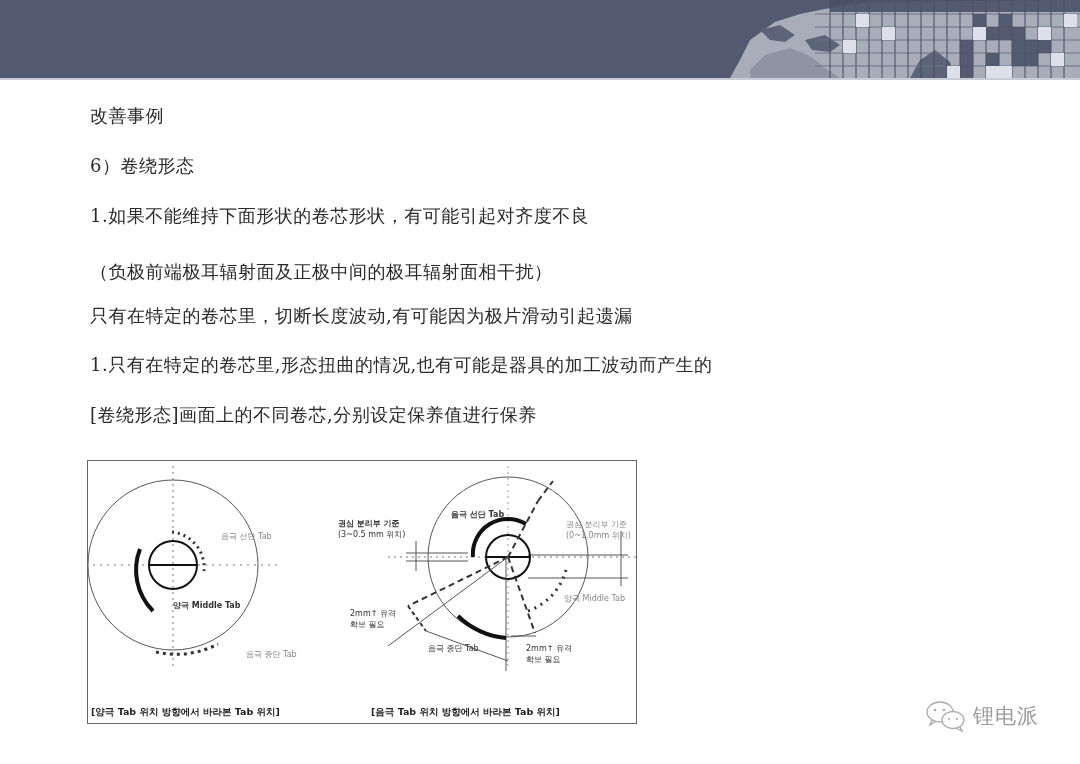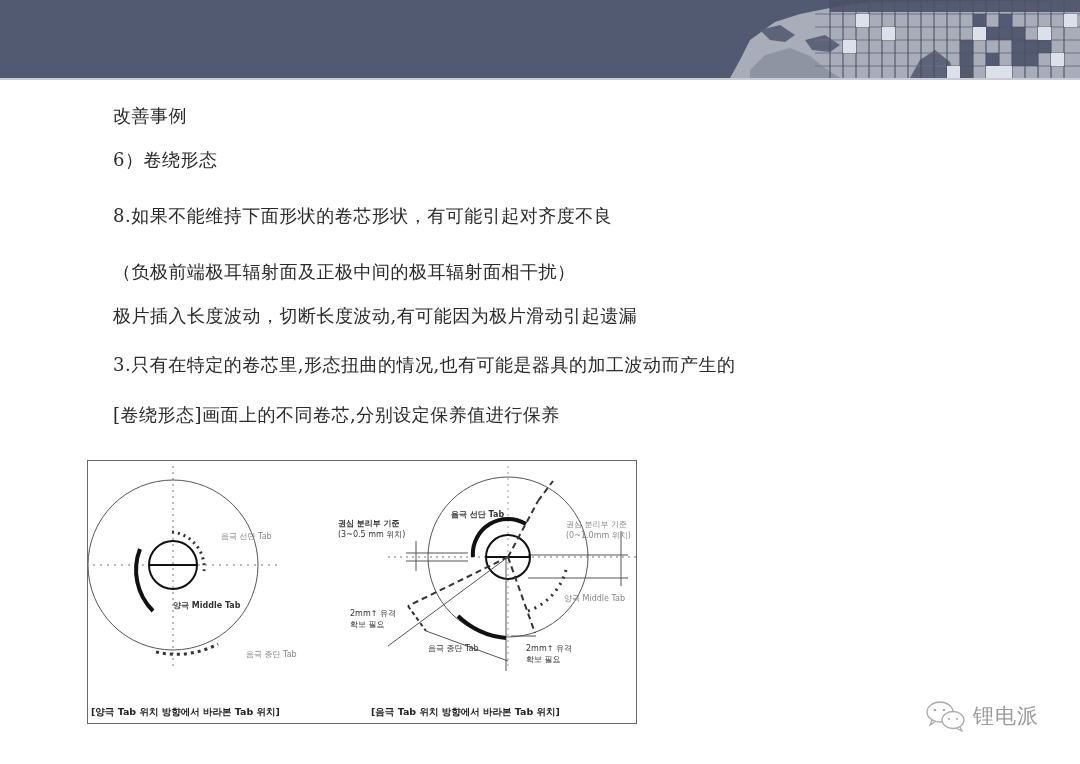--- a/index.html
+++ b/index.html
@@ -7,21 +7,21 @@
       width: 1080px; height: 764px; background: #ffffff; position: relative; overflow: hidden;
       font-family: "DejaVu Serif", "Liberation Serif", serif; color: #222;
     }
     .banner {
       position: absolute; left: 0; top: 0; width: 1080px; height: 78px;
       background: #525a72; border-bottom: 2px solid #c7ccd8;
     }
     .banner svg { position: absolute; right: 0; top: 0; }
     .content { position: absolute; left: 90px; top: 104px; }
     .line {
-      position: absolute; left: 0; white-space: nowrap; font-size: 18px; color: #2a2a2a; letter-spacing: 0.5px; margin-left: 23px;
+      position: absolute; left: 0; white-space: nowrap; font-size: 18px; color: #2a2a2a; letter-spacing: 0.5px;
     }
     .figure {
       position: absolute; left: 87px; top: 460px; width: 548px; height: 262px;
       border: 1.5px solid #666; background: #fff;
     }
     .figure svg { position: absolute; left: 0; top: 0; }
     .ko {
       font-family: "DejaVu Sans", sans-serif; font-size: 8px; fill: #333;
     }
     .ko-light { fill: #888; }
@@ -90,25 +90,25 @@
       <rect x="256" y="66" width="13" height="12"></rect>
         <rect x="269" y="66" width="13" height="12"></rect>
       <rect x="217" y="66" width="13" height="12"></rect>
         <rect x="334" y="14" width="13" height="13"></rect>
     </g>
   </svg>
 </div>
 
 <div class="content">
   <div class="line" style="top:0px">改善事例</div>
-  <div class="line" style="top:44px">6）卷绕形态</div>
-  <div class="line" style="top:100px">8.如果不能维持下面形状的卷芯形状，有可能引起对齐度不良</div>
+  <div class="line" style="top:50px">6）卷绕形态</div>
+  <div class="line" style="top:100px">1.如果不能维持下面形状的卷芯形状，有可能引起对齐度不良</div>
   <div class="line" style="top:156px">（负极前端极耳辐射面及正极中间的极耳辐射面相干扰）</div>
-  <div class="line" style="top:200px">极片插入长度波动，切断长度波动,有可能因为极片滑动引起遗漏</div>
-  <div class="line" style="top:249px">3.只有在特定的卷芯里,形态扭曲的情况,也有可能是器具的加工波动而产生的</div>
+  <div class="line" style="top:200px">只有在特定的卷芯里，切断长度波动,有可能因为极片滑动引起遗漏</div>
+  <div class="line" style="top:249px">1.只有在特定的卷芯里,形态扭曲的情况,也有可能是器具的加工波动而产生的</div>
   <div class="line" style="top:299px">[卷绕形态]画面上的不同卷芯,分别设定保养值进行保养</div>
 </div>
 
 <div class="figure">
   <svg width="548" height="262" viewBox="0 0 548 262">
 
     <g>
       <circle cx="85" cy="104" r="85" fill="none" stroke="#555" stroke-width="1"></circle>
       <line x1="5" y1="104" x2="190" y2="104" stroke="#777" stroke-width="1" stroke-dasharray="2,5"></line>
       <line x1="85" y1="5" x2="85" y2="205" stroke="#777" stroke-width="1" stroke-dasharray="2,4"></line>

